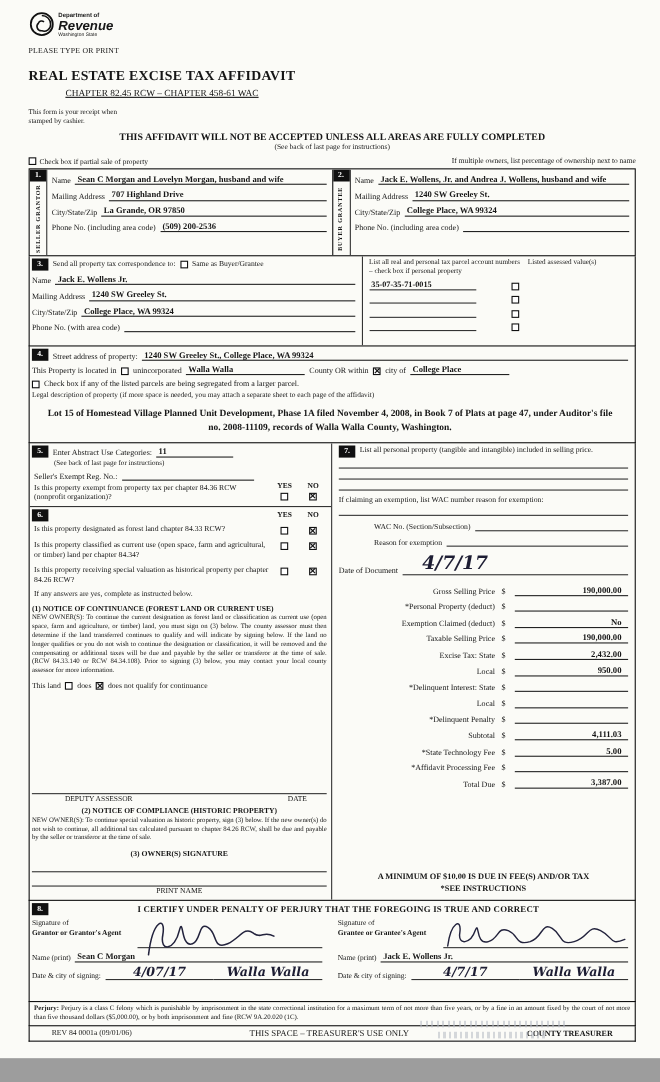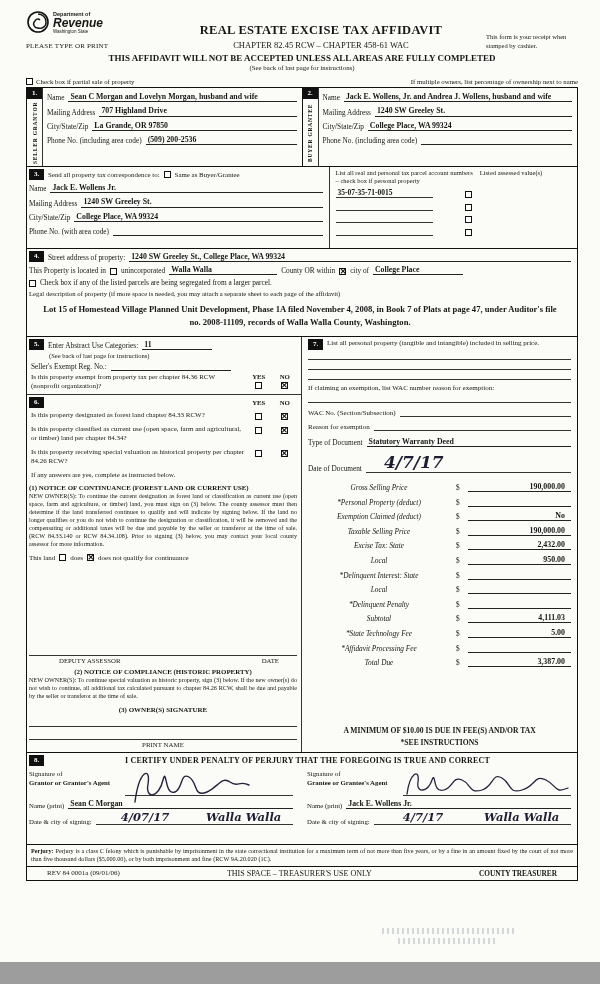--- a/index.html
+++ b/index.html
@@ -2,31 +2,31 @@
 <html><head>
 <meta charset="utf-8">
 <style>
   * { margin:0; padding:0; box-sizing:border-box; }
   body { width:600px; background:#a9a9a9; font-family:"Liberation Serif", serif; color:#161616; }
   .scan { position:relative; width:600px; height:984px; background:#e9e9e6; overflow:hidden; }
   .page { position:absolute; left:0; top:0; width:600px; height:962px; background:#fbfbf7; padding:10px 22px 0 26px; }
   .botstrip { position:absolute; left:0; bottom:0; width:600px; height:22px; background:#9d9d9d; }
 
   
-  .hdr { display:flex; align-items:flex-end; }
+  .hdr { display:flex; align-items:flex-start;flex-direction:column; }
   .hdr-left { width:130px; }
   .logo { display:flex; align-items:center; gap:3px; }
   .logo svg { flex:0 0 auto; }
   .lt1 { font-family:"Liberation Sans",sans-serif; font-size:5.5px; font-weight:bold; }
   .lt2 { font-family:"Liberation Sans",sans-serif; font-size:12px; font-weight:bold; font-style:italic; line-height:1; }
   .lt3 { font-family:"Liberation Sans",sans-serif; font-size:4.5px; }
   .please { font-size:7px; margin-top:8px; letter-spacing:.2px; }
   .hdr-center { flex:1; text-align:center; padding-top:12px; }
   .title { font-size:12.5px; font-weight:bold; letter-spacing:.3px; }
-  .chapter { font-size:8.5px; margin-top:2px; }
+  .chapter { font-size:8.5px; margin-top:2px;text-decoration:underline; }
   .hdr-right { width:92px; font-size:6.5px; text-align:left; padding-top:10px; line-height:1.3; }
   .warn { text-align:center; font-size:9px; font-weight:bold; margin-top:3px; }
   .seeback { text-align:center; font-size:6.8px; margin-top:1px; margin-bottom:4px; }
 
   
   .cb { display:inline-block; width:7px; height:7px; border:1px solid #111; background:#fff; vertical-align:-1px; position:relative; flex:0 0 auto; }
   .cb.checked::after { content:"\2715"; position:absolute; left:-0.5px; top:-2px; font-size:8px; font-weight:bold; color:#111; }
   .numbox { display:inline-block; background:#101010; color:#fff; font-size:7px; font-weight:bold; min-width:15px; height:11px; line-height:11px; text-align:center; flex:0 0 auto; }
   .bold { font-weight:bold; }
   .center { text-align:left; }
@@ -90,30 +90,30 @@
   .sigline { border-bottom:0.8px solid #333; height:13px; }
   .deputyrow { display:flex; justify-content:space-between; font-size:6.8px; padding:1px 18px 0 30px; }
   .n2title { font-size:6.9px; font-weight:bold; text-align:center; margin-top:4px; }
   .owners3 { font-size:7px; font-weight:bold; text-align:center; margin-top:6px; }
   .printname { font-size:6.9px; text-align:center; padding-top:1px; }
 
   .s7head { display:flex; gap:4px; font-size:7px; line-height:1.3; }
   .blankline { border-bottom:0.8px solid #333; height:10px; }
   .s7note { font-size:7px; line-height:1.3; margin-top:4px; }
   .s7line { display:flex; align-items:flex-end; font-size:7px; margin-top:5px; }
-  .s7line .flabel { margin-right:4px; }
+  .s7line .flabel { margin-right:4px;margin-left:32px; }
   .s7line .fill { flex:1; border-bottom:0.8px solid #333; min-height:9px; }
   .doctype { display:flex; align-items:flex-end; font-size:7.3px; margin-top:6px; }
   .docdate { display:flex; align-items:flex-end; font-size:7.3px; margin-top:2px; height:24px; }
   .hand { font-family:"DejaVu Serif", serif; font-style:italic; font-weight:bold; color:#1d1d33; }
   .bigdate { font-size:17px; transform:rotate(-2deg); padding-left:18px; }
 
   .fees { margin-top:4px; }
   .feerow { display:flex; align-items:flex-end; height:14.6px; font-size:7.3px; }
-  .feelabel { width:148px; text-align:center; padding-right:6px; white-space:nowrap;font-style:italic; }
+  .feelabel { width:148px; text-align:right; padding-right:6px; white-space:nowrap; }
   .dollar { width:12px; }
   .feeval { flex:1; border-bottom:0.8px solid #222; text-align:right; font-weight:bold; font-size:7.9px; padding-right:6px; min-height:10px; }
   .minnote { margin-top:auto; text-align:center; font-size:7.6px; font-weight:bold; line-height:1.5; }
 
   
   .sec8 { border:1.2px solid #111; border-top:none; height:92px; padding:2px 6px 0 2px; overflow:hidden; position:relative; }
   .certrow { display:flex; align-items:center; }
   .certtext { flex:1; text-align:center; font-size:8px; font-weight:bold; letter-spacing:.2px; }
   .sigcols { display:flex; margin-top:4px; gap:14px; }
   .sigcol { flex:1; position:relative; }
@@ -399,24 +399,20 @@
         <div class="s7note">If claiming an exemption, list WAC number reason for exemption:</div>
         <div class="blankline"></div>
         <div class="s7line">
           <span class="flabel">WAC No. (Section/Subsection)</span>
           <span class="fill"></span>
         </div>
         <div class="s7line">
           <span class="flabel">Reason for exemption</span>
           <span class="fill"></span>
         </div>
-        <div class="doctype">
-          <span class="flabel">Type of Document</span>
-          <span class="fval">Statutory Warranty Deed</span>
-        </div>
         <div class="docdate">
           <span class="flabel">Date of Document</span>
           <span class="fill" style="flex:1;border-bottom:0.8px solid #333"><span class="hand bigdate">4/7/17</span></span>
         </div>
 
         <div class="fees">
           <div class="feerow">
               <span class="feelabel">Gross Selling Price</span>
               <span class="dollar">$</span>
               <span class="feeval">190,000.00</span>

